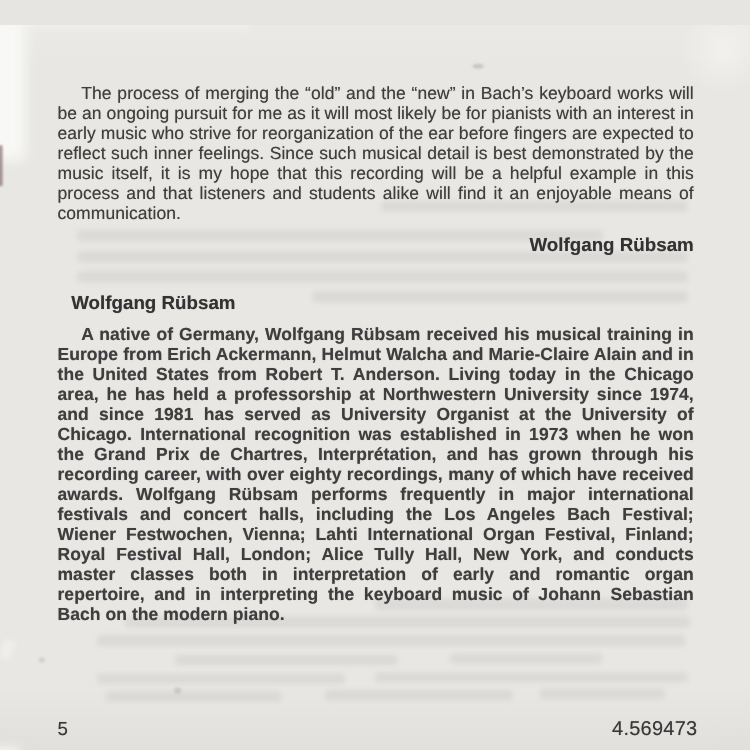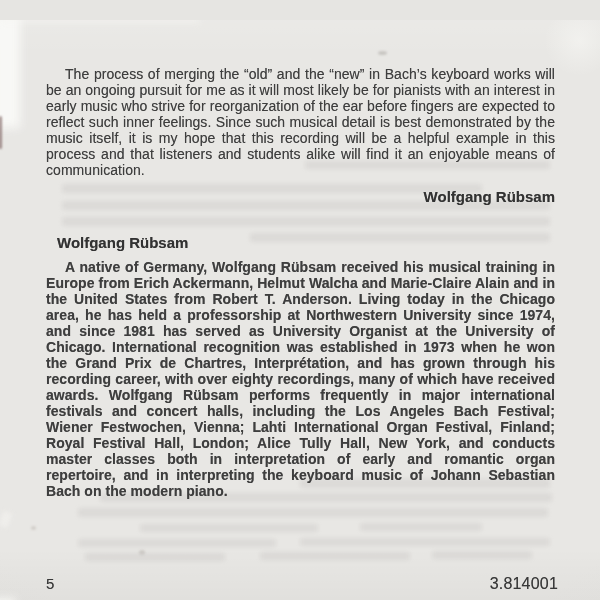--- a/index.html
+++ b/index.html
@@ -127,16 +127,16 @@
 
     <p class="signature">Wolfgang Rübsam</p>
 
     <h2 class="heading">Wolfgang Rübsam</h2>
 
     <p class="para bio">A native of Germany, Wolfgang Rübsam received his musical training in Europe from Erich Ackermann, Helmut Walcha and Marie-Claire Alain and in the United States from Robert T. Anderson. Living today in the Chicago area, he has held a professorship at Northwestern University since 1974, and since 1981 has served as University Organist at the University of Chicago. International recognition was established in 1973 when he won the Grand Prix de Chartres, Interprétation, and has grown through his recording career, with over eighty recordings, many of which have received awards. Wolfgang Rübsam performs frequently in major international festivals and concert halls, including the Los Angeles Bach Festival; Wiener Festwochen, Vienna; Lahti International Organ Festival, Finland; Royal Festival Hall, London; Alice Tully Hall, New York, and conducts master classes both in interpretation of early and romantic organ repertoire, and in interpreting the keyboard music of Johann Sebastian Bach on the modern piano.</p>
   </main>
 
   <footer class="footer">
     <span class="pagenum">5</span>
-    <span class="catalog">3.814001</span>
+    <span class="catalog">4.569473</span>
   </footer>
 
 </div>
 
 </body></html>

